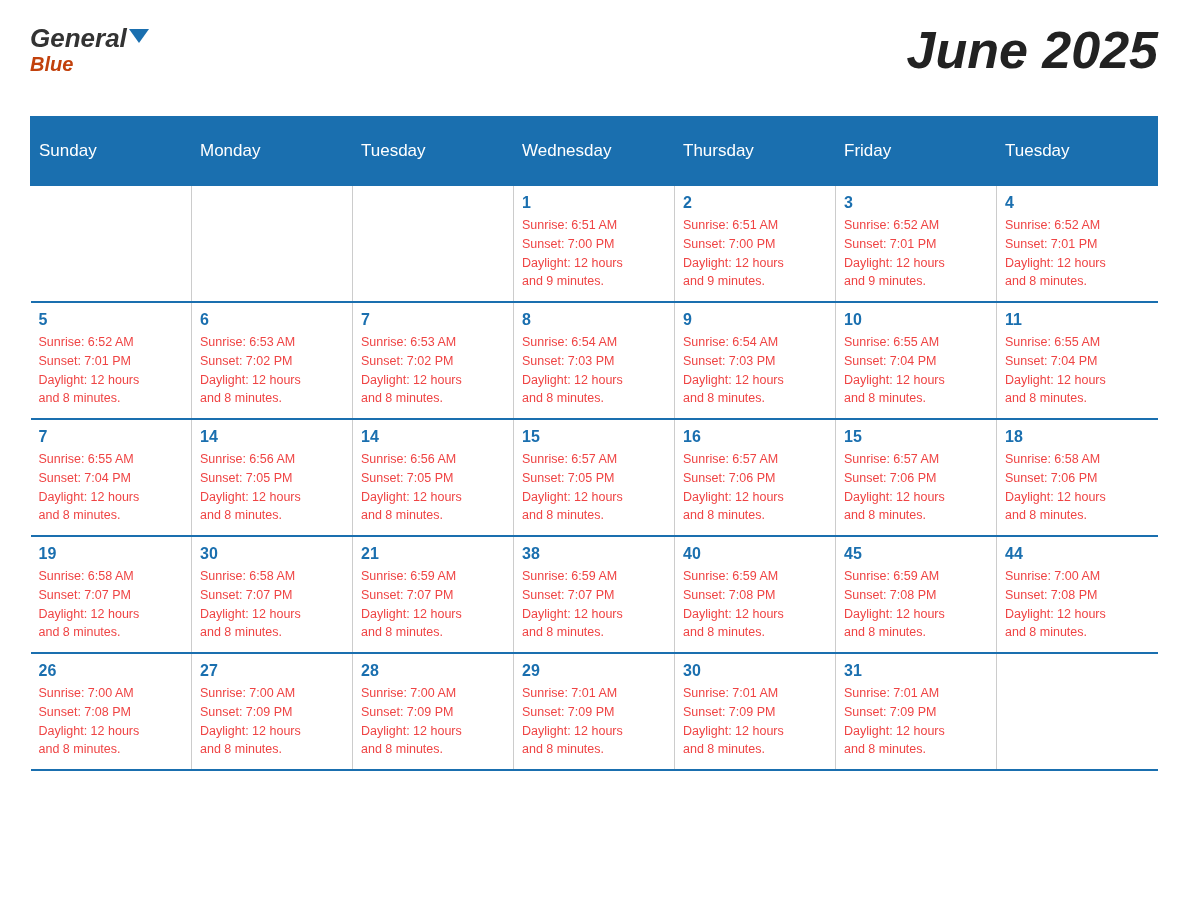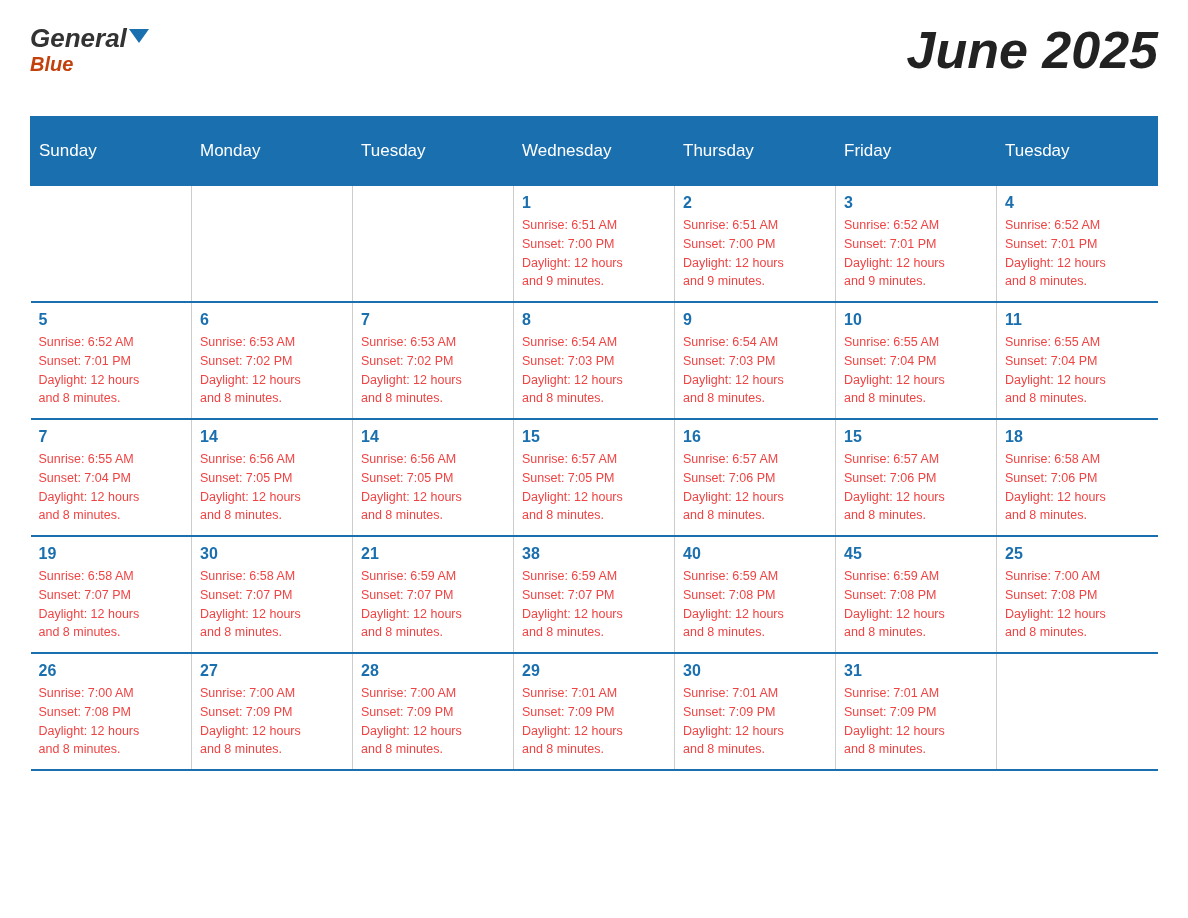--- a/index.html
+++ b/index.html
@@ -231,21 +231,21 @@
         </td>
         <td>
           <span class="day-number">40</span>
           <div class="day-info">Sunrise: 6:59 AM<br>Sunset: 7:08 PM<br>Daylight: 12 hours<br>and 8 minutes.</div>
         </td>
         <td>
           <span class="day-number">45</span>
           <div class="day-info">Sunrise: 6:59 AM<br>Sunset: 7:08 PM<br>Daylight: 12 hours<br>and 8 minutes.</div>
         </td>
         <td>
-          <span class="day-number">25</span>
+          <span class="day-number">44</span>
           <div class="day-info">Sunrise: 7:00 AM<br>Sunset: 7:08 PM<br>Daylight: 12 hours<br>and 8 minutes.</div>
         </td>
       </tr>
       <tr>
         <td>
           <span class="day-number">26</span>
           <div class="day-info">Sunrise: 7:00 AM<br>Sunset: 7:08 PM<br>Daylight: 12 hours<br>and 8 minutes.</div>
         </td>
         <td>
           <span class="day-number">27</span>

